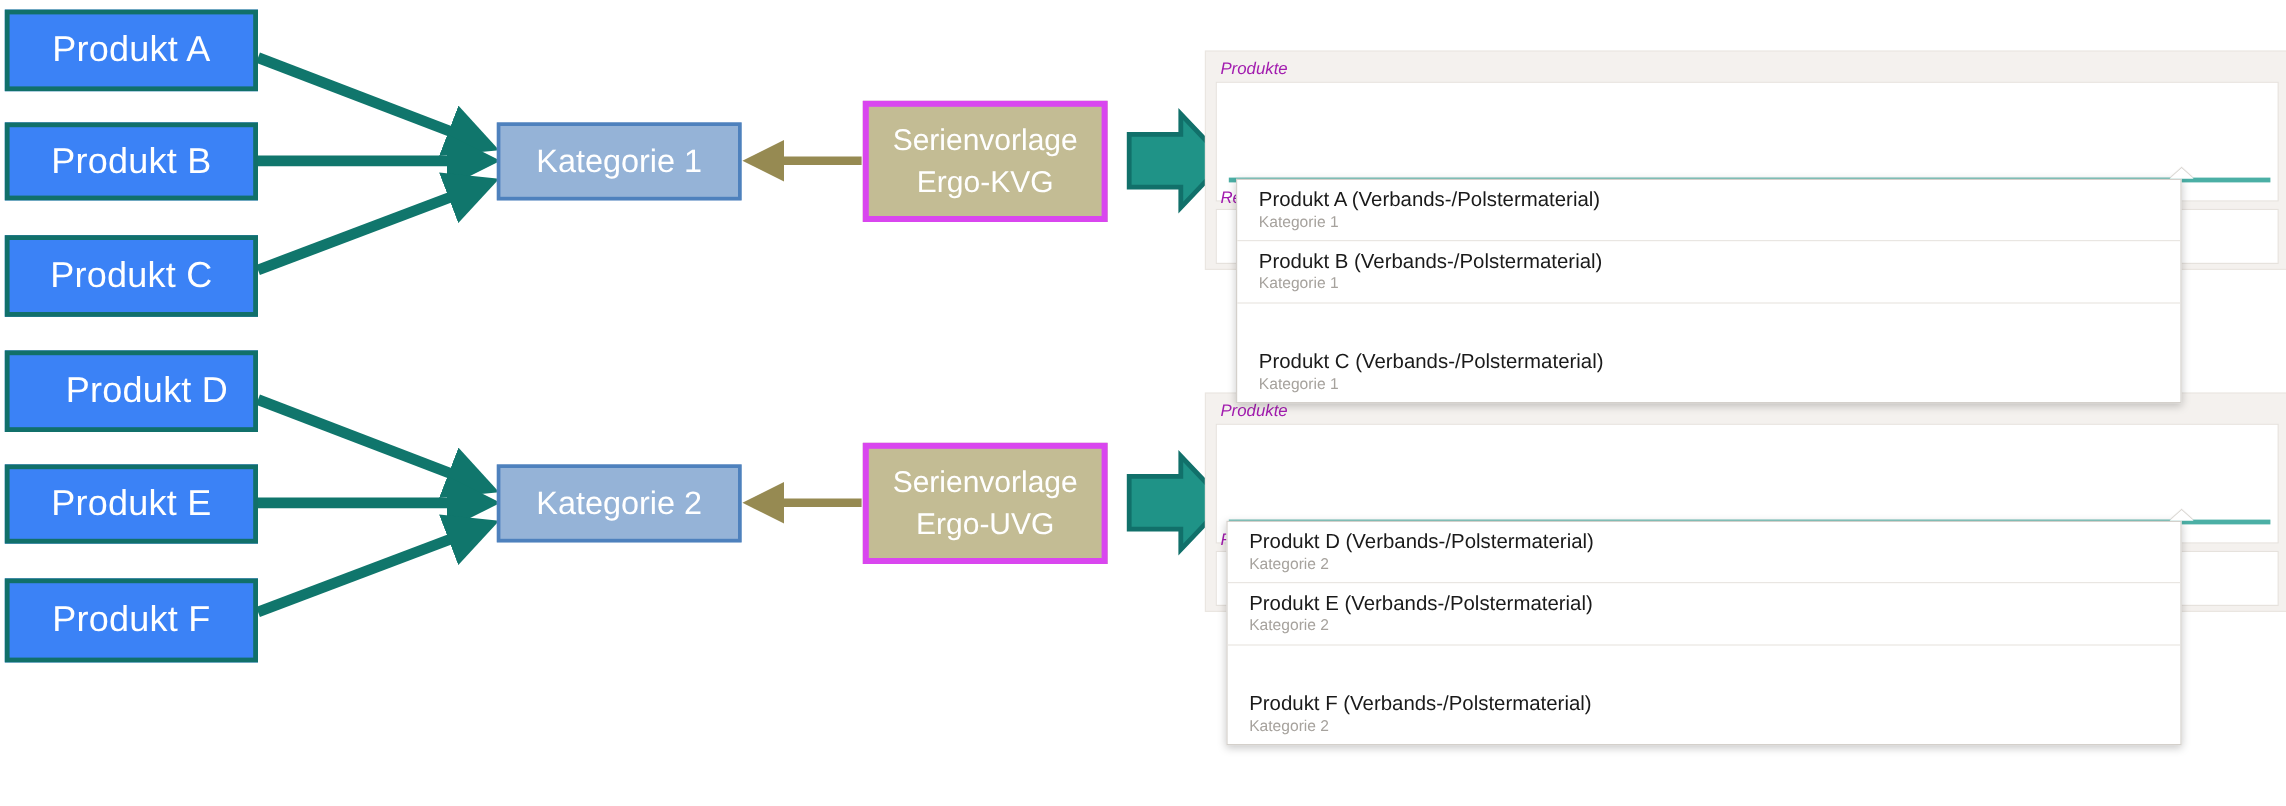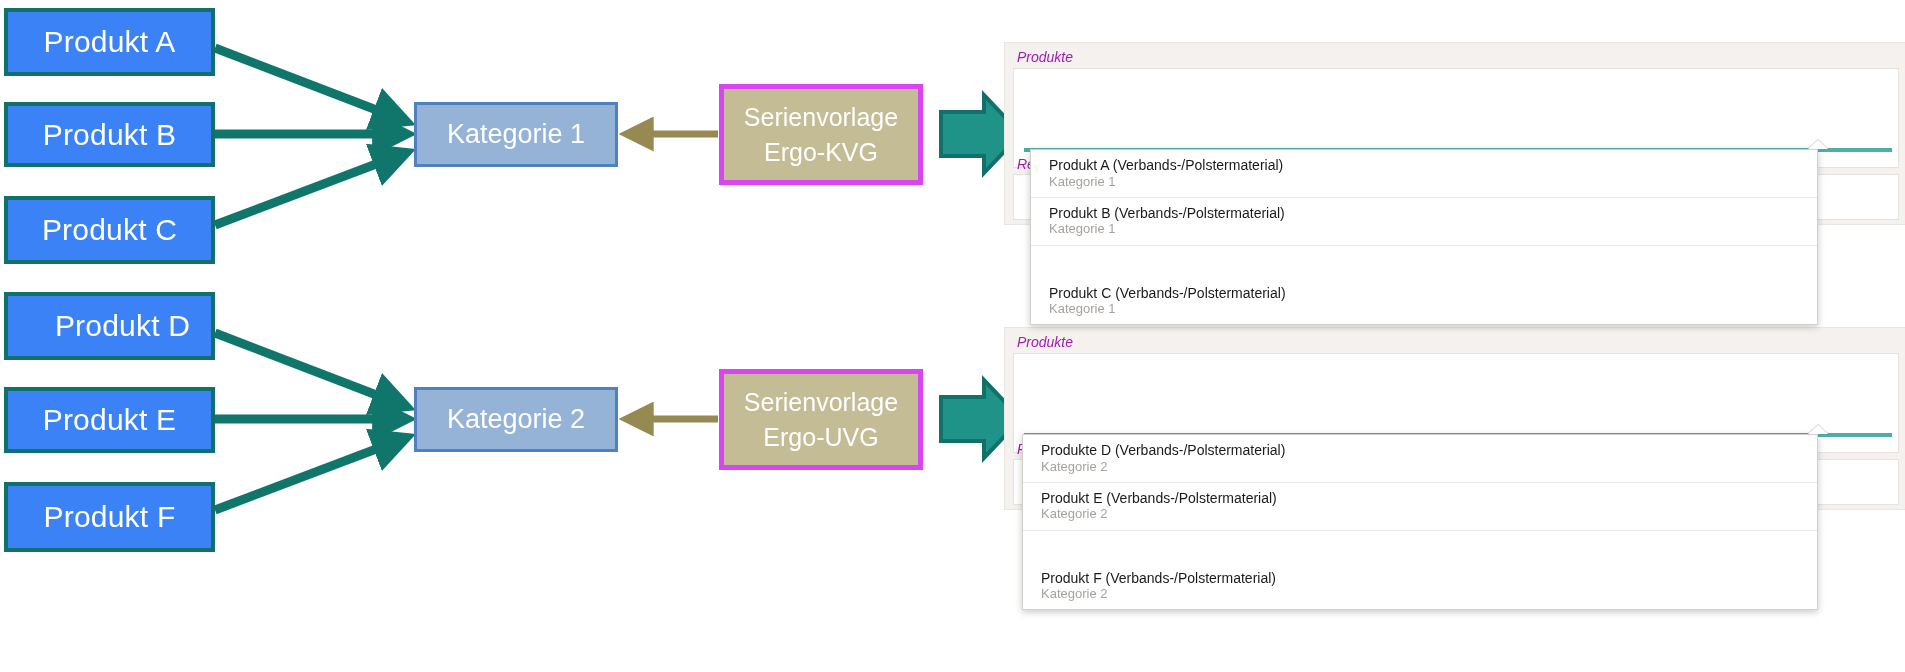--- a/index.html
+++ b/index.html
@@ -119,21 +119,21 @@
     filter: drop-shadow(0 -1px 0 #d4d0cb);
     z-index: 41;
   }
   .dd-item {
     padding: 7px 0 7px 18px;
     border-bottom: 1px solid #e9e6e2;
     box-sizing: border-box;
   }
   .dd-item:last-child { border-bottom: none; margin-top: 32px; }
   .dd-title {
-    font-size: 14px;
+    font-size: 17px;
     color: #1a1a1a;
     line-height: 1.18;
     white-space: nowrap;
   }
   .dd-sub {
     font-size: 13px;
     color: #a6a29d;
     line-height: 1.25;
     white-space: nowrap;
   }
@@ -242,21 +242,21 @@
     <div class="field-underline" style="left:19px; top:105px; width:868px;"></div>
 
     <div class="panel-label" style="left:12px; top:113px;">Res</div>
 
     <div class="panel-field" style="left:8px; top:131px; width:886px; height:46px;"></div>
   </div>
 
   <div class="dropdown-caret" style="left:1808px; top:425px;"></div>
   <div class="dropdown" style="left:1022px; top:434px; width:796px;">
     <div class="dd-item">
-      <div class="dd-title">Produkte D (Verbands-/Polstermaterial)</div>
+      <div class="dd-title">Produkt D (Verbands-/Polstermaterial)</div>
       <div class="dd-sub">Kategorie 2</div>
     </div>
     <div class="dd-item">
       <div class="dd-title">Produkt E (Verbands-/Polstermaterial)</div>
       <div class="dd-sub">Kategorie 2</div>
     </div>
     <div class="dd-item">
       <div class="dd-title">Produkt F (Verbands-/Polstermaterial)</div>
       <div class="dd-sub">Kategorie 2</div>
     </div>

